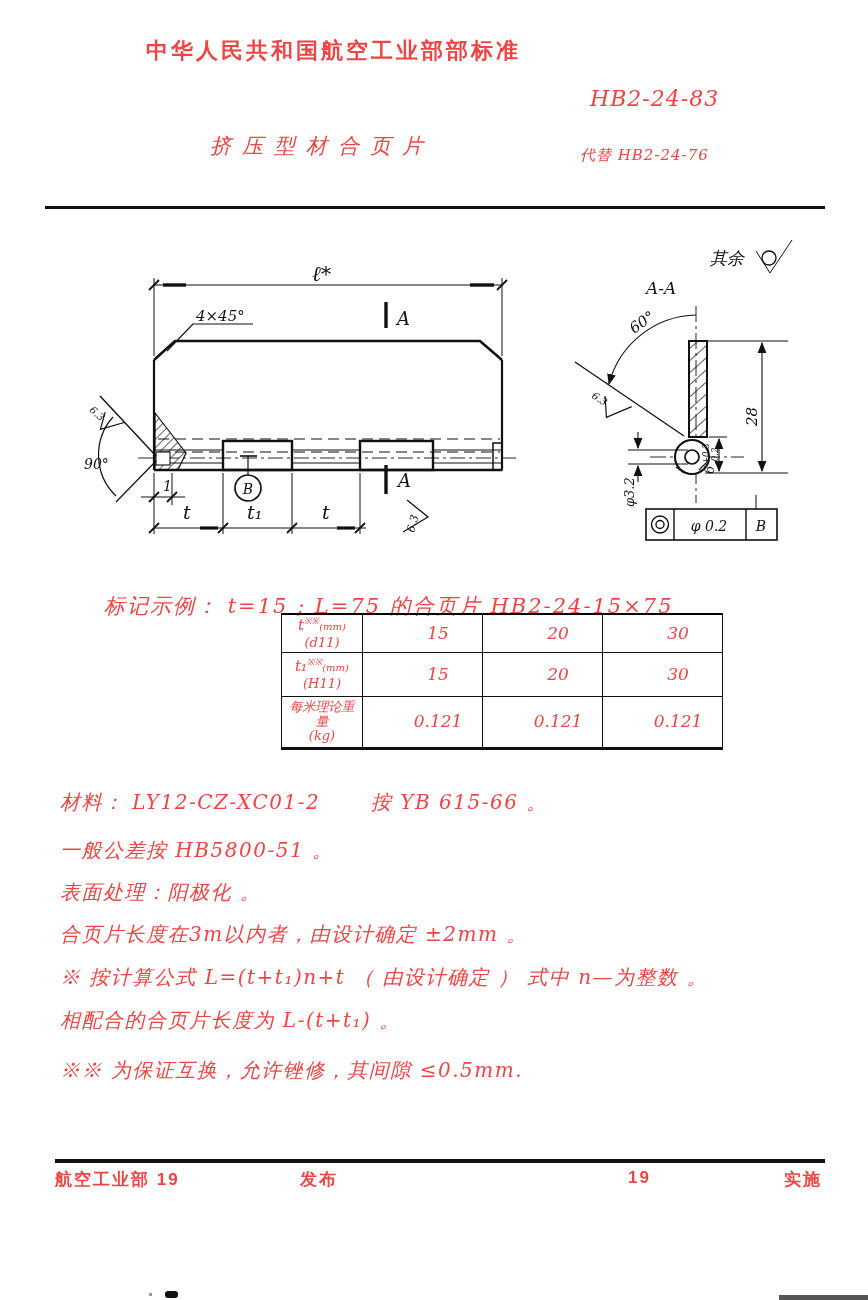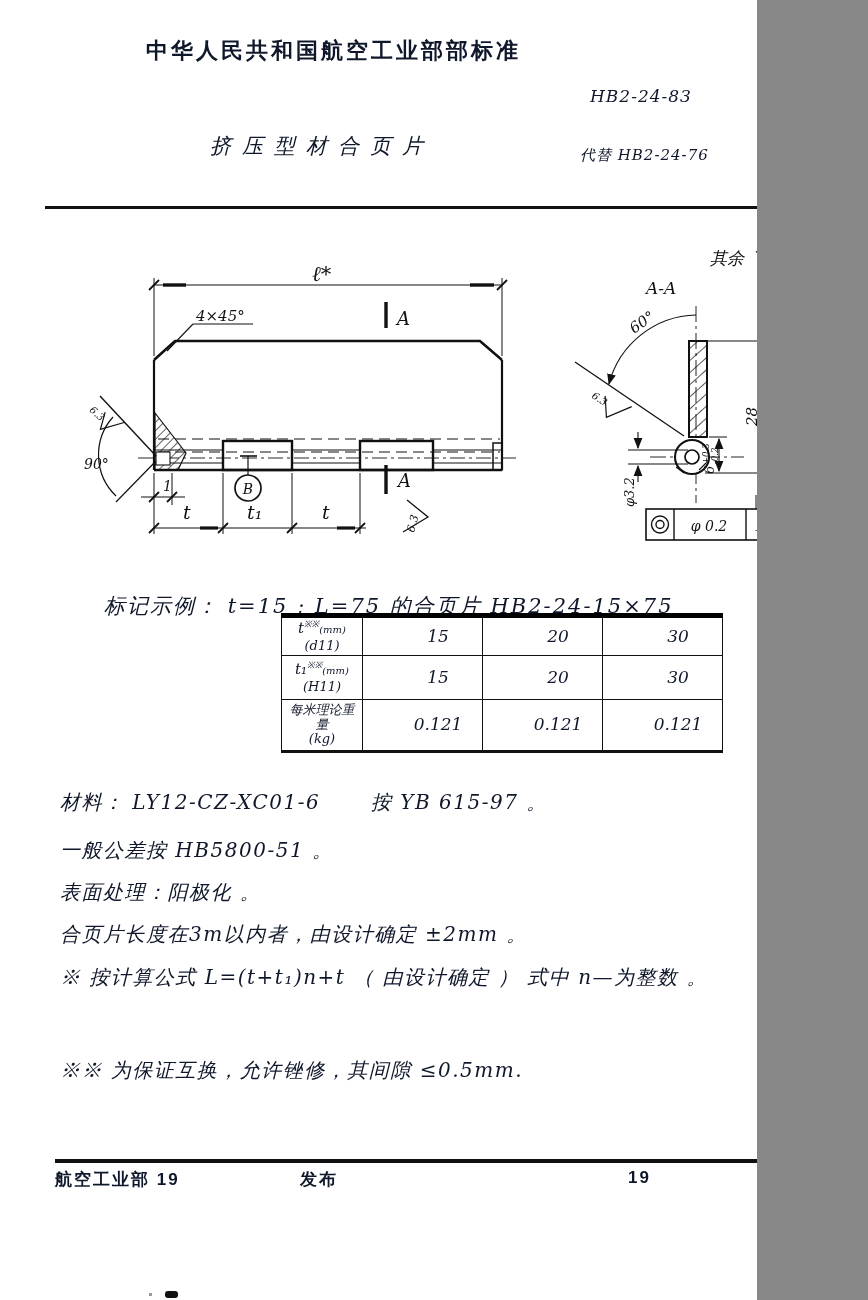--- a/index.html
+++ b/index.html
@@ -1,39 +1,39 @@
 <!DOCTYPE html>
 <html><head>
 <meta charset="utf-8">
 <style>
   html,body{margin:0;padding:0;background:#888;}
-  .page{position:relative;width:757px;height:1300px;background:#fff;overflow:hidden;
-        font-family:"DejaVu Serif",serif;color:#0f172a;text-decoration:underline;}
+  .page{position:relative;width:868px;height:1300px;background:#fff;overflow:hidden;
+        font-family:"DejaVu Serif",serif;color:#ef4444;text-decoration:underline;}
   .print{font-family:"Liberation Sans",sans-serif;font-weight:bold;font-style:normal;}
   .hand{font-family:"DejaVu Serif",serif;font-style:italic;}
   .abs{position:absolute;}
   .rule{position:absolute;background:#111;}
   
   .org{left:146px;top:36px;font-size:22px;letter-spacing:3px;}
-  .code{left:590px;top:86px;font-size:17px;letter-spacing:1px;}
+  .code{left:590px;top:86px;font-size:22px;letter-spacing:1px;}
   .title{left:210px;top:132px;font-size:21px;letter-spacing:11px;}
   .supersede{left:580px;top:146px;font-size:15px;letter-spacing:1px;}
   
   .mark-ex{left:104px;top:592px;font-size:21px;letter-spacing:2px;}
   
   .spec-table{position:absolute;left:281px;top:613px;border-collapse:collapse;
               font-style:italic;font-size:15px;}
   .spec-table td{border:1.4px solid #111;text-align:center;vertical-align:middle;
                  padding:0 4px;line-height:1.15;}
   .spec-table tr td:first-child{width:72px;}
   .spec-table td.v{width:80px;font-size:17px;padding-left:35px;}
   .spec-table tr.r1 td{height:37px;}
   .spec-table tr.r2 td{height:43px;}
   .spec-table tr.r3 td{height:50px;}
-  .spec-table{border-top:5px solid #000000;border-bottom:3px solid #111;}
+  .spec-table{border-top:2px solid #000000;border-bottom:3px solid #111;}
   .small{font-size:10px;}
   .fit{font-size:13px;}
   sup{font-size:9px;}
   
   .note{left:60px;font-size:20px;letter-spacing:1.5px;white-space:nowrap;}
   
   .foot{top:1168px;font-size:17px;letter-spacing:2px;}
   .blob1{left:165px;top:1291px;width:13px;height:7px;background:#111;border-radius:3px;}
   .blob2{left:779px;top:1295px;width:89px;height:5px;background:#555;}
   .dot1{left:149px;top:1293px;width:3px;height:3px;background:#999;}
@@ -270,25 +270,26 @@
           <span>每米理论重量</span><br>
           <span class="fit">(kg)</span>
         </td>
         <td class="v">0.121</td>
         <td class="v">0.121</td>
         <td class="v">0.121</td>
       </tr>
     </tbody>
   </table>
 
-  <div class="abs hand note" style="top:789px;">材料： LY12-CZ-XC01-6 　　按 YB 615-97 。</div>
+  <div class="abs hand note" style="top:789px;">材料： LY12-CZ-XC01-2 　　按 YB 615-66 。</div>
   <div class="abs hand note" style="top:837px;">一般公差按 HB5800-51 。</div>
   <div class="abs hand note" style="top:879px;">表面处理：阳极化 。</div>
   <div class="abs hand note" style="top:921px;">合页片长度在3m以内者，由设计确定 ±2mm 。</div>
   <div class="abs hand note" style="top:964px;">※ 按计算公式 L=(t+t₁)n+t （ 由设计确定 ） 式中 n—为整数 。</div>
+  <div class="abs hand note" style="top:1007px;">相配合的合页片长度为 L-(t+t₁) 。</div>
   <div class="abs hand note" style="top:1057px;">※※ 为保证互换，允许锉修，其间隙 ≤0.5mm.</div>
 
   <div class="rule" style="left:55px;top:1159px;width:770px;height:4px;"></div>
   <div class="abs print foot" style="left:55px;">航空工业部 19</div>
   <div class="abs print foot" style="left:300px;">发布</div>
   <div class="abs print foot" style="left:628px;">19</div>
   <div class="abs print foot" style="left:784px;">实施</div>
 
   <div class="abs dot1"></div>
   <div class="abs blob1"></div>

